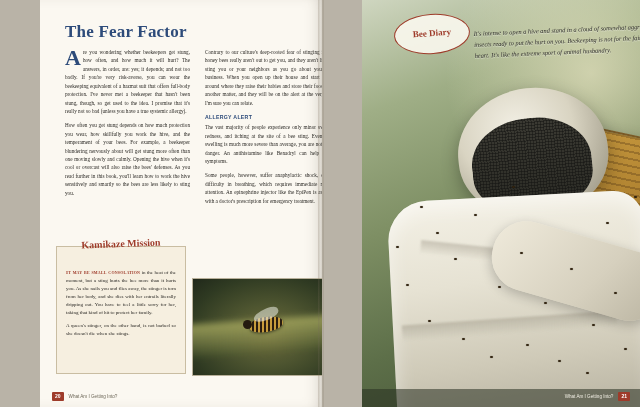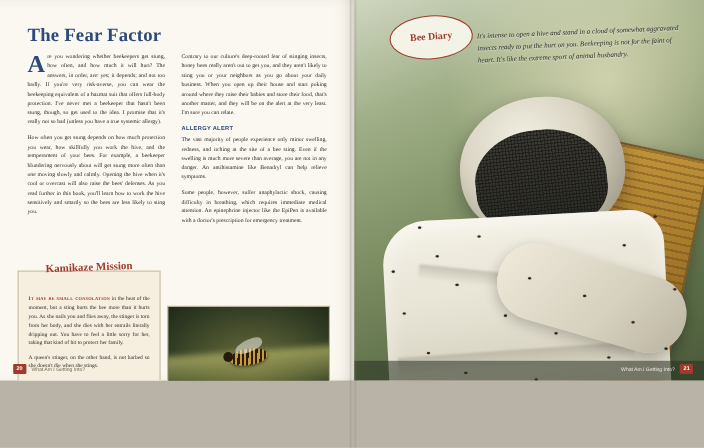--- a/index.html
+++ b/index.html
@@ -15,23 +15,24 @@
   }
   .spread {
     position: relative;
     width: 640px;
     height: 407px;
     display: flex;
     background: #b9b3a7;
   }
   .page {
     position: relative;
-    height: 346px;
+    height: 407px;
     background: #fbf8f1;
     overflow: hidden;
+    margin-left: 40px;
   }
   .page-left {
     width: 322px;
     box-shadow: inset -10px 0 18px -12px rgba(90,80,65,0.45);
   }
   .page-right {
     width: 318px;
     box-shadow: inset 10px 0 18px -12px rgba(90,80,65,0.45);
   }
   .gutter {

